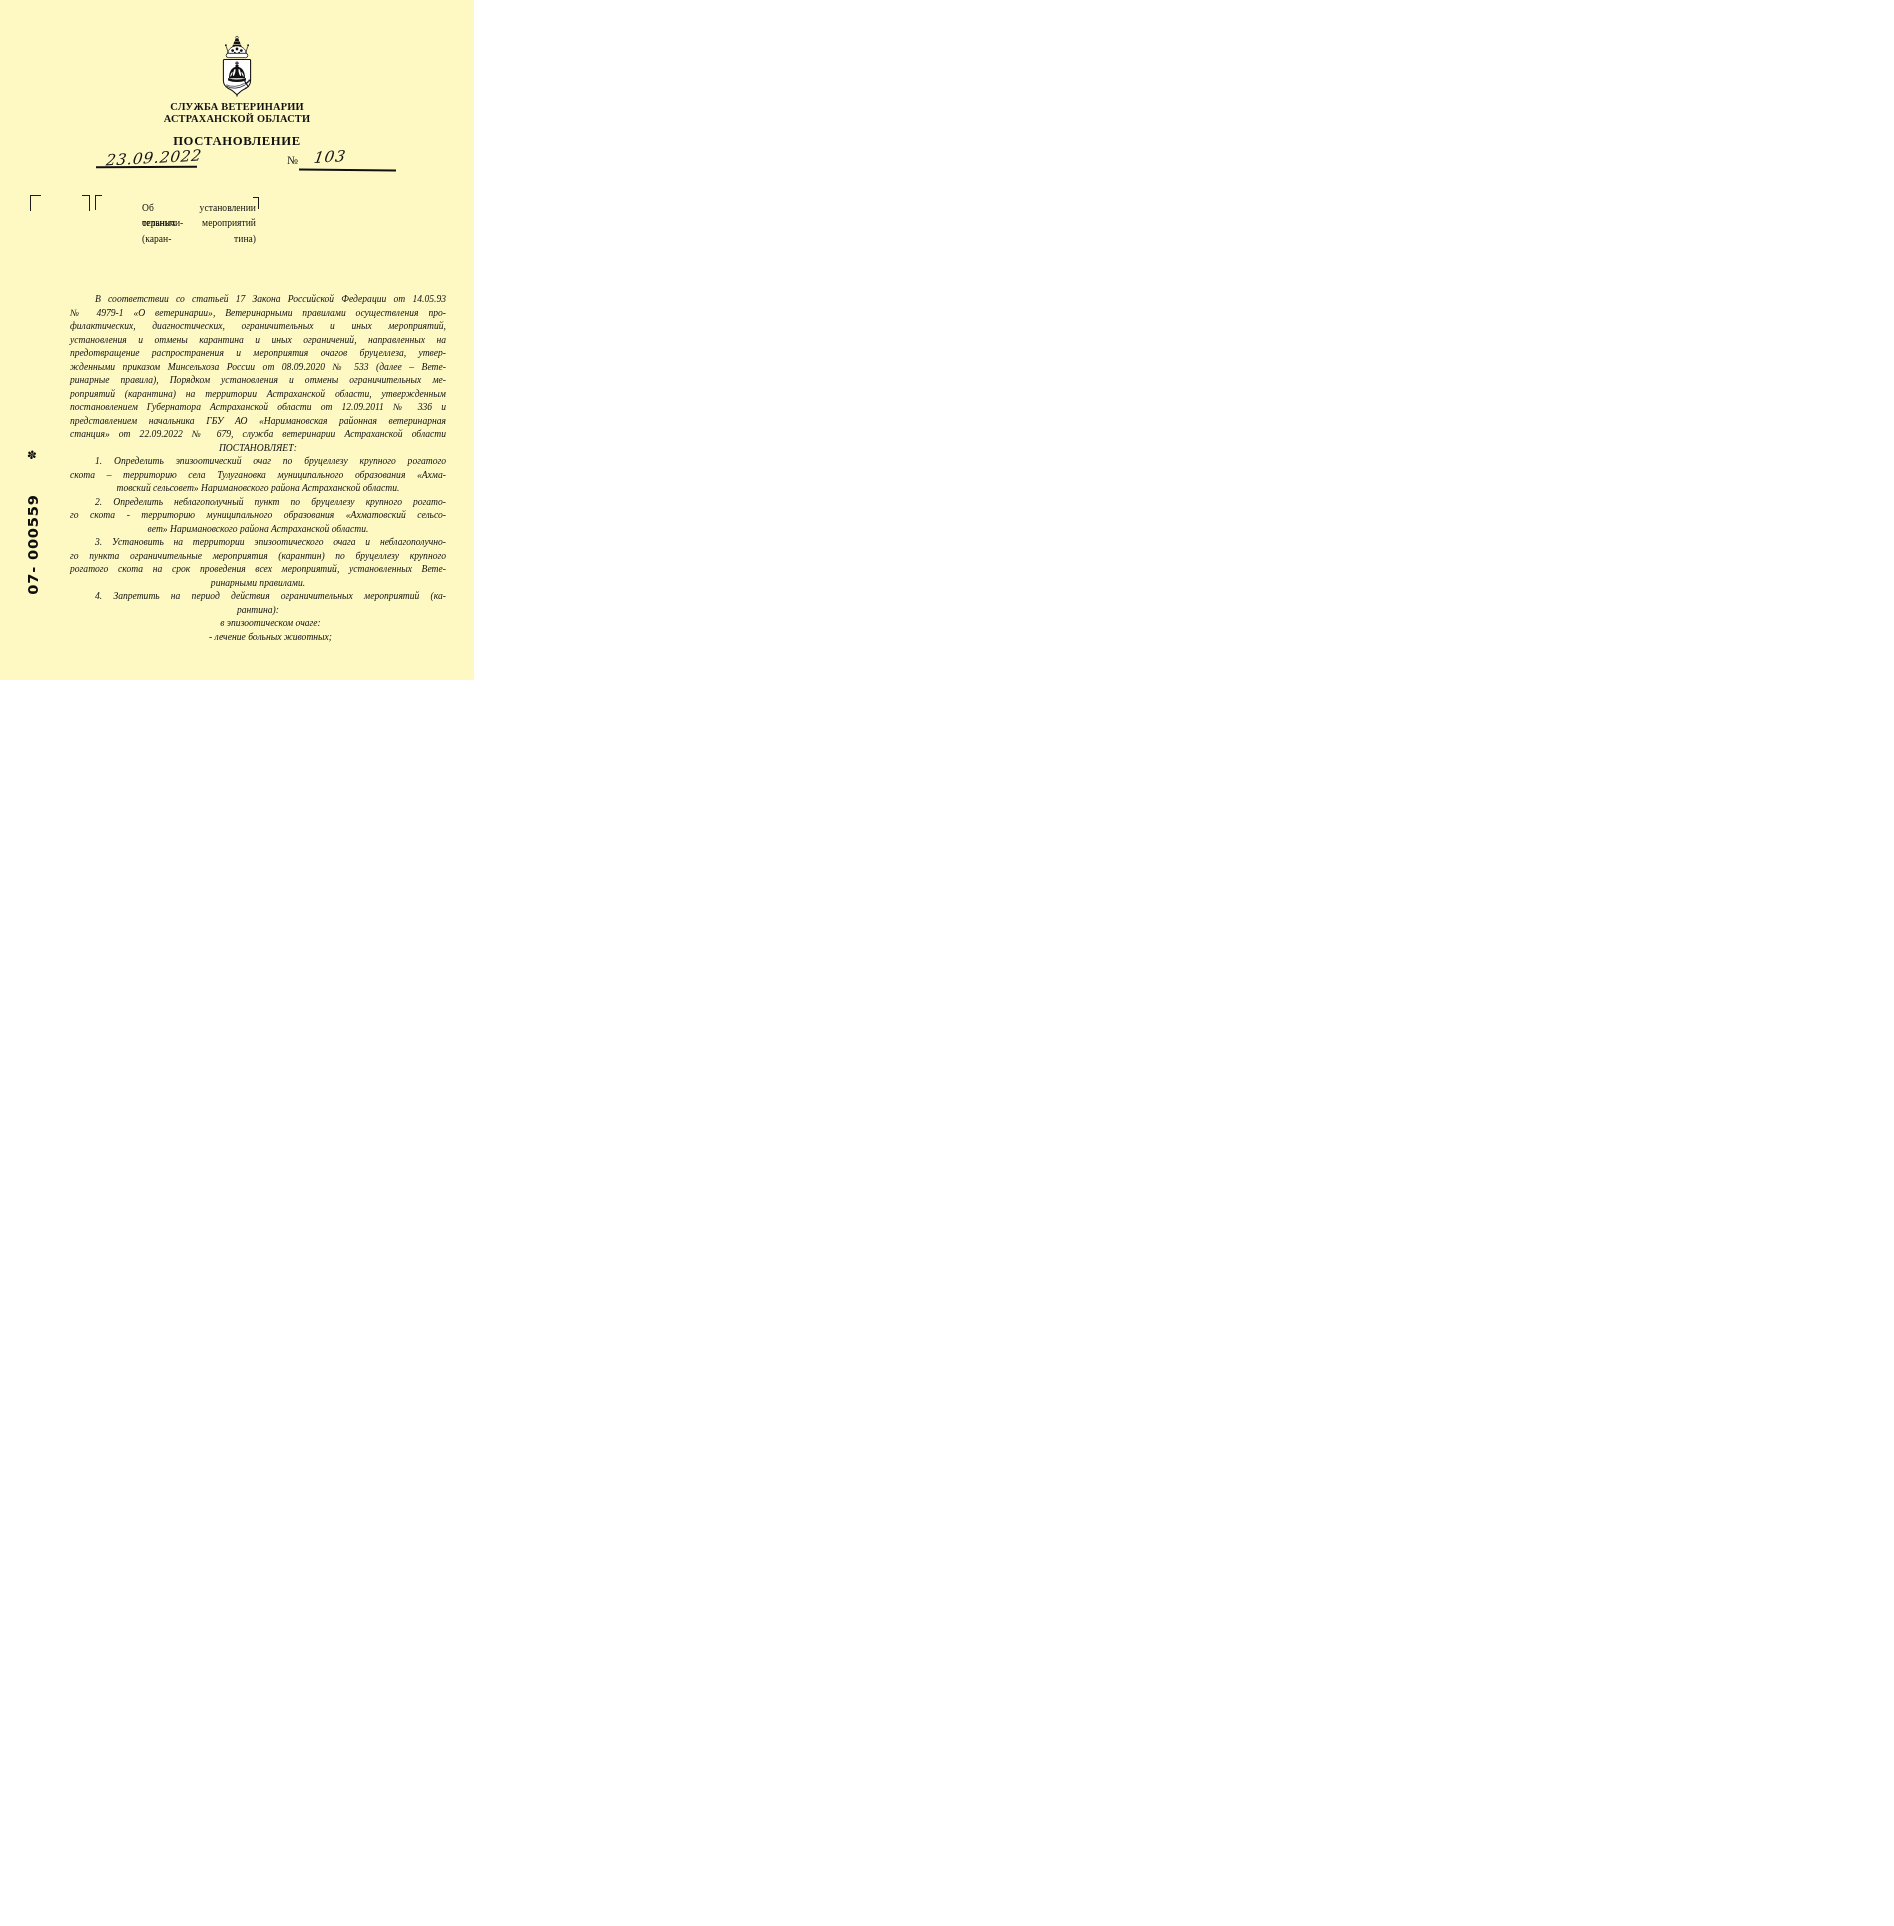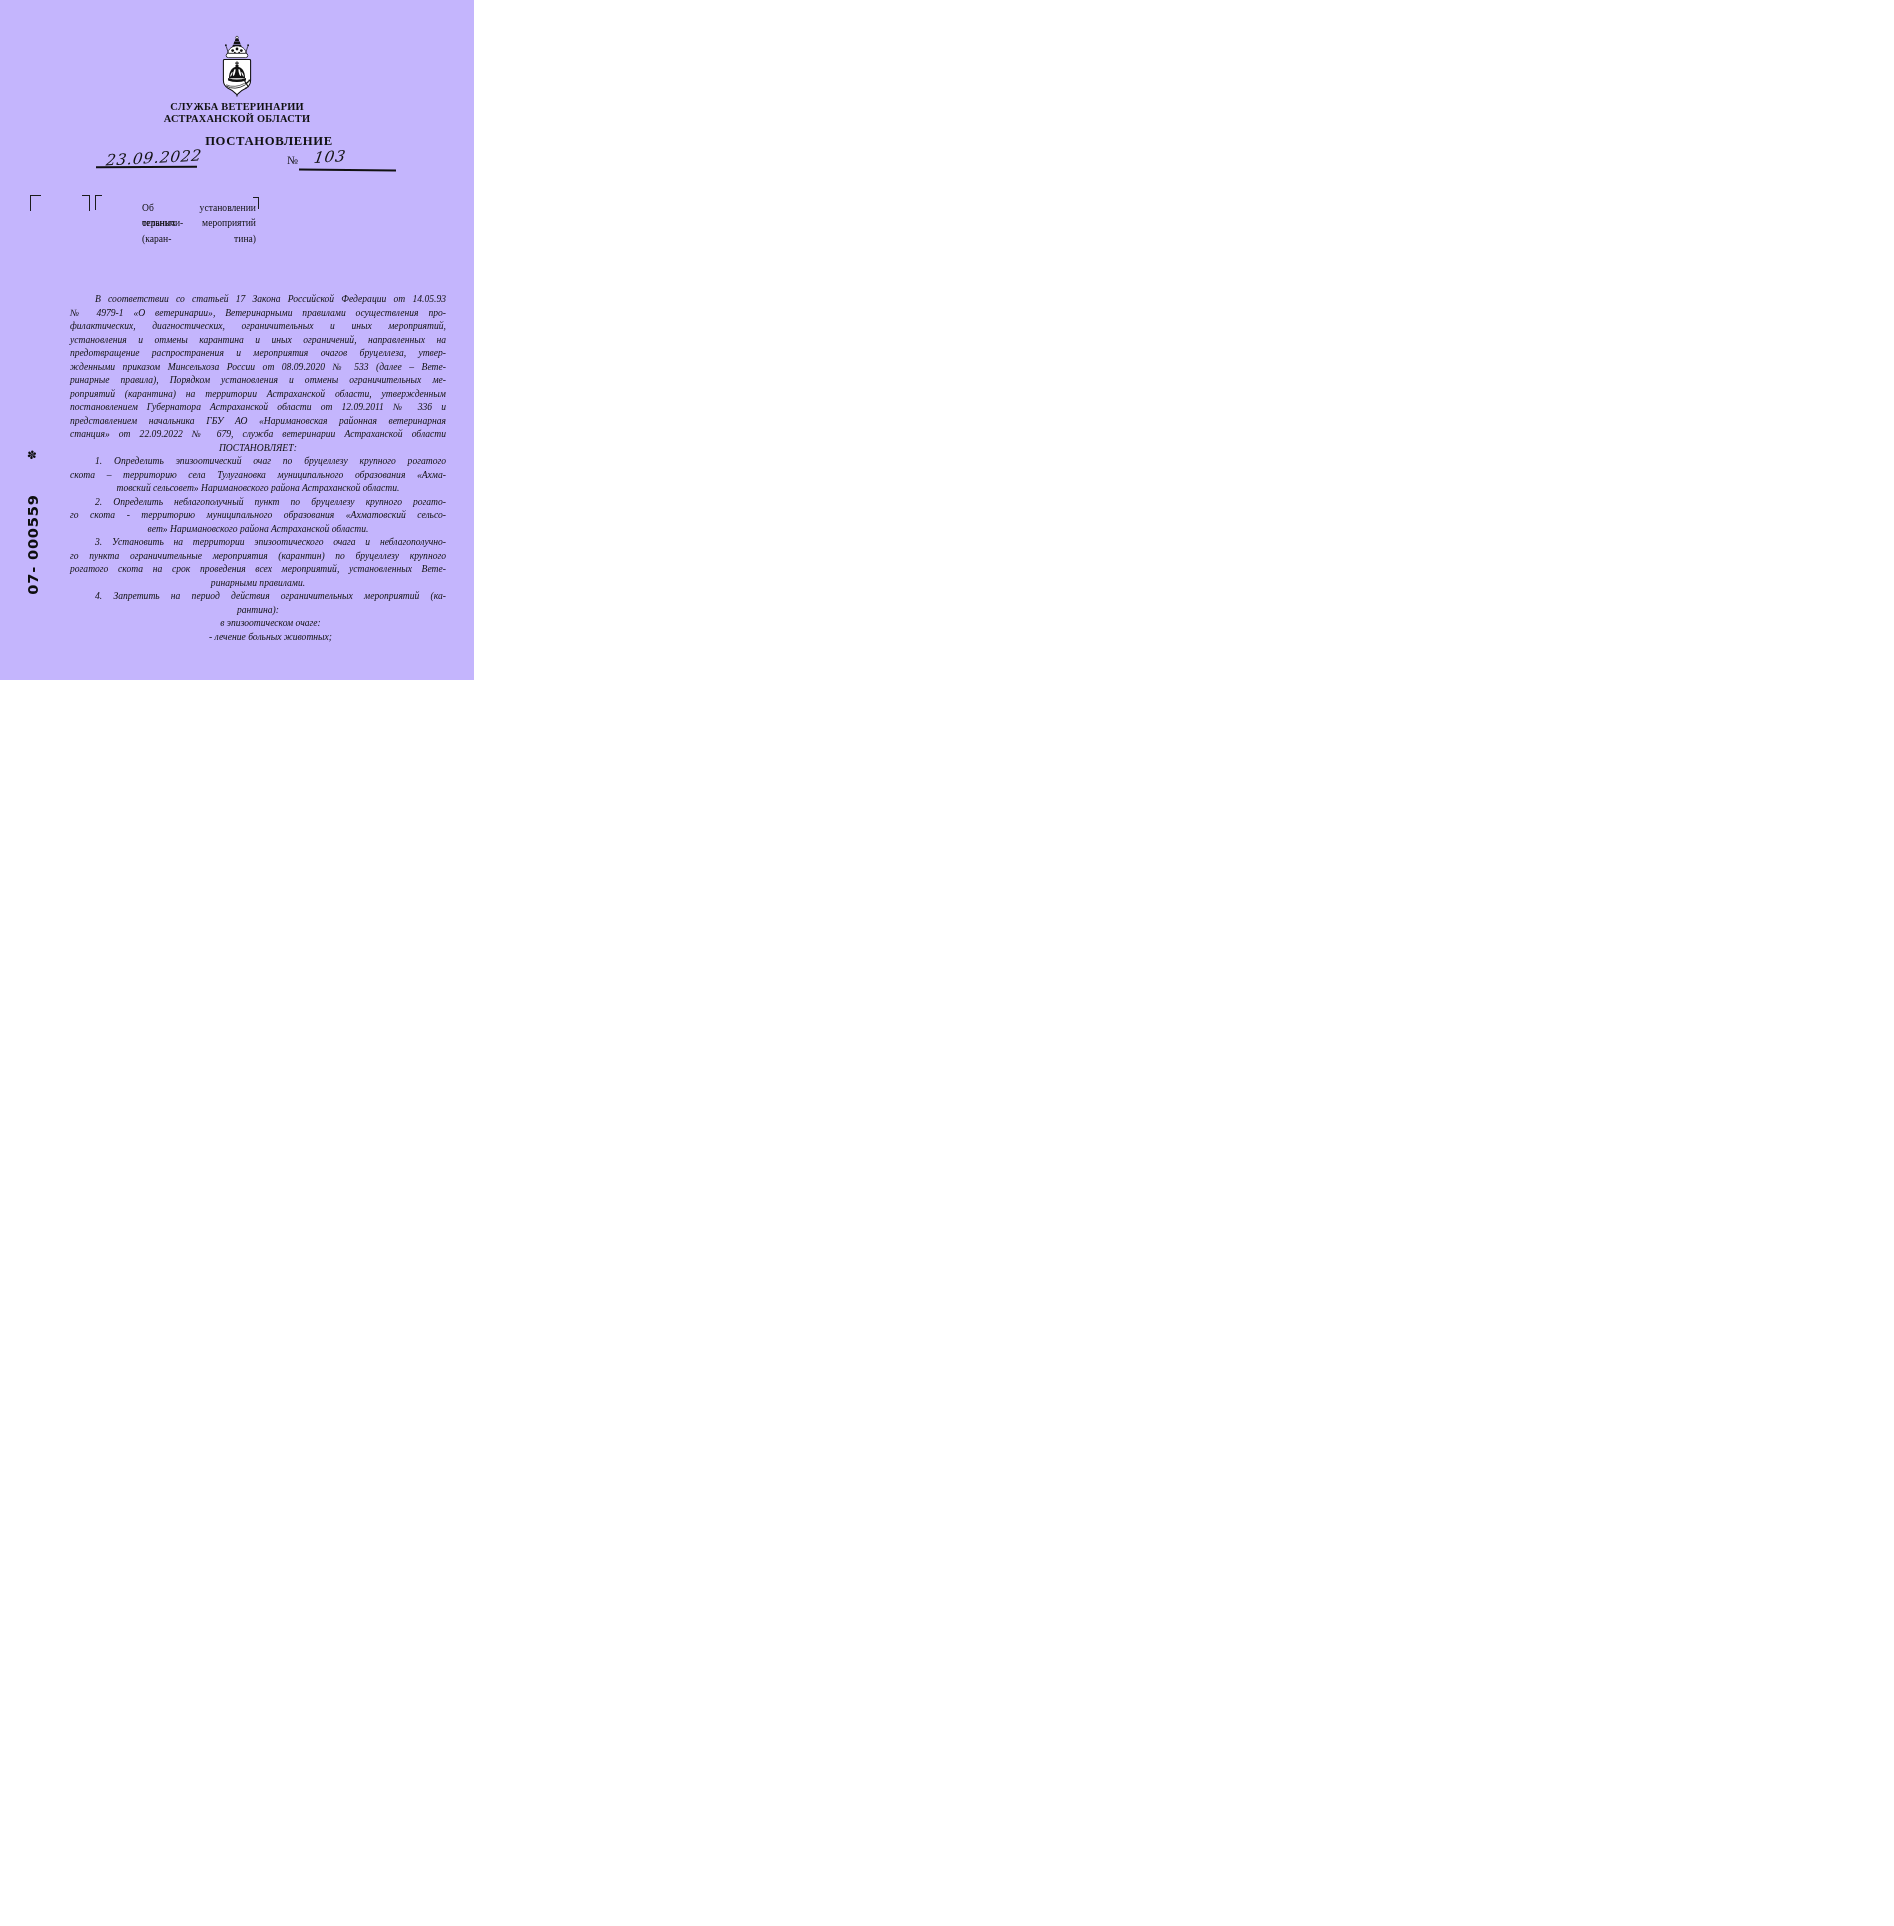--- a/index.html
+++ b/index.html
@@ -8,21 +8,21 @@
   }
   .scale-wrap {
     width: 474px;
     transform-origin: top left;
     transform: scale(calc(100vw / 1230));
   }
   .page {
     position: relative;
     width: 474px;
     height: 680px;
-    background: #c4b5fd;
+    background: #fef9c3;
     color: #111111;
     font-family: "Liberation Serif", serif;
     overflow: hidden;
   }
 
   
   .emblem {
     position: absolute;
     left: 220px; top: 35px;
     width: 34px; height: 62px;
@@ -38,21 +38,20 @@
     line-height: 12px;
     letter-spacing: 0.2px;
   }
   .doc-type {
     position: absolute;
     left: 0; top: 134px; width: 100%;
     text-align: center;
     font-weight: bold;
     font-size: 12.7px;
     letter-spacing: 0.6px;
-    padding-left: 32px;
   }
 
   
   .handwriting {
     font-family: "DejaVu Serif", serif;
     font-style: italic;
     color: #131313;
     white-space: nowrap;
   }
   .date-hw {

